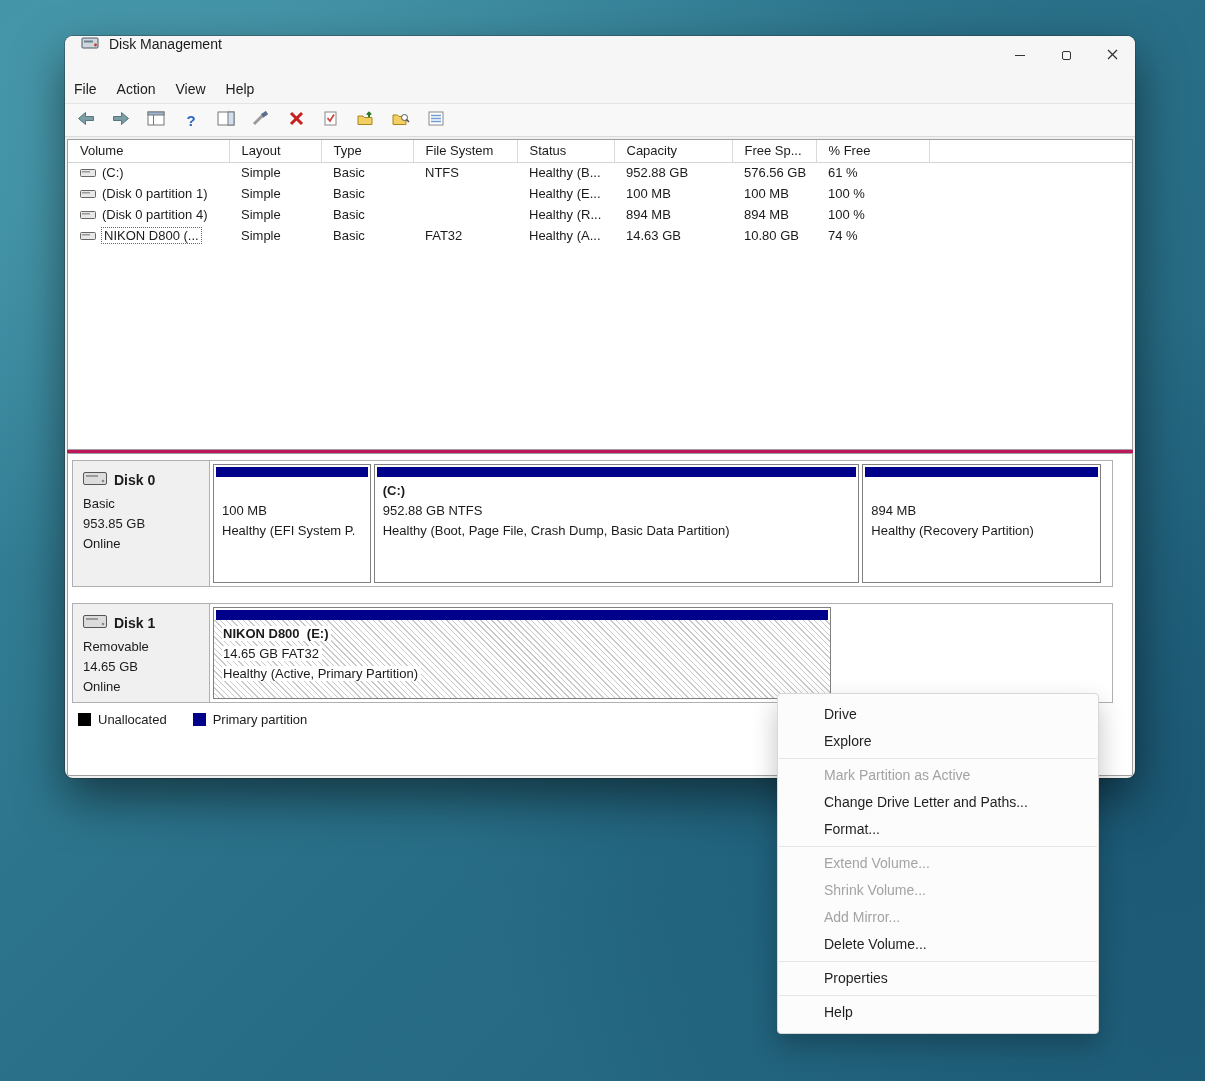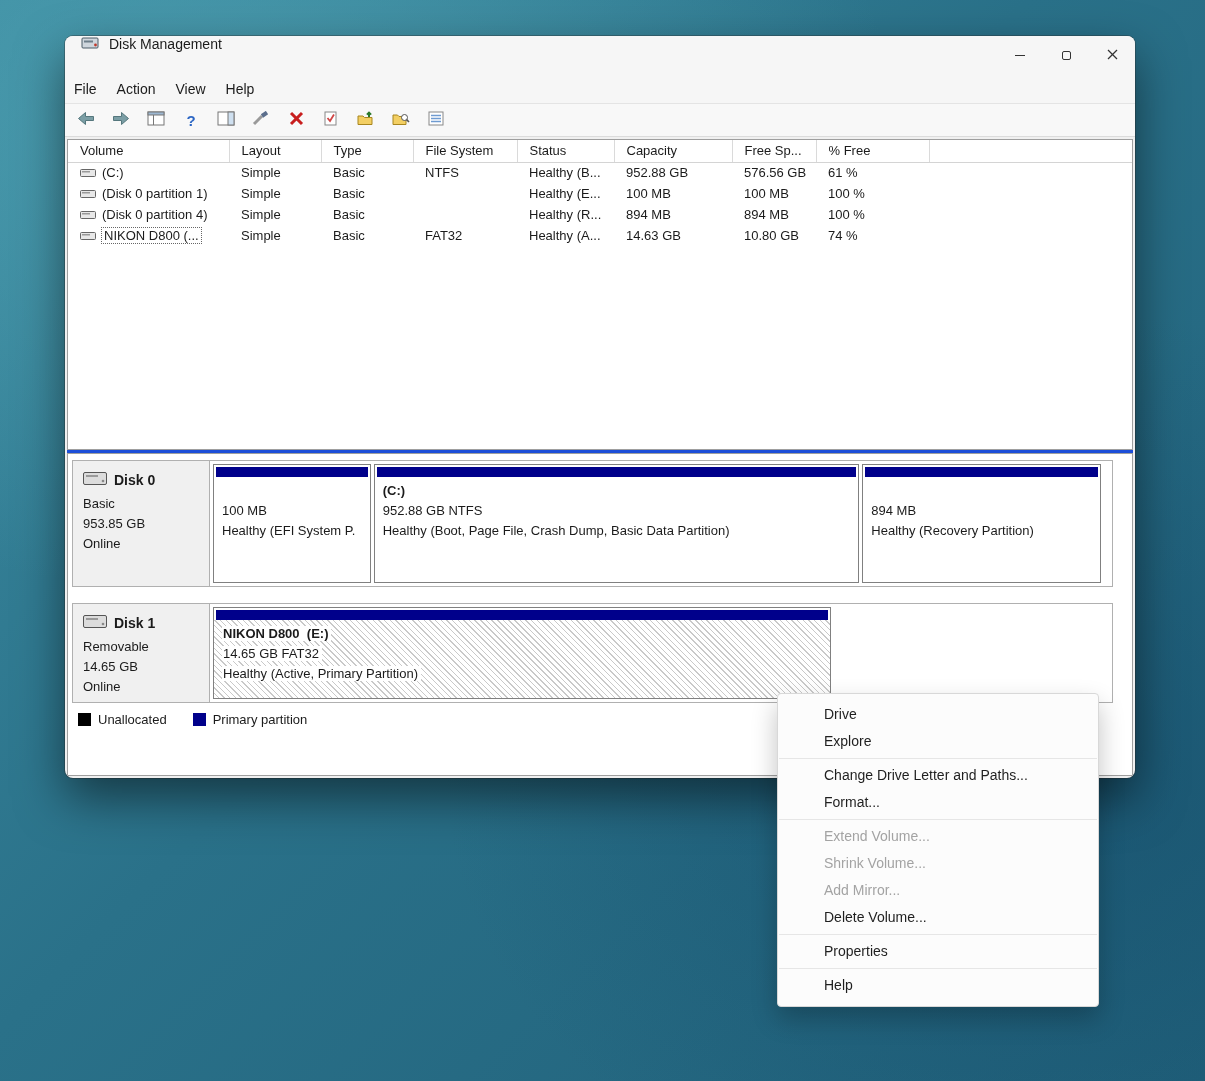--- a/index.html
+++ b/index.html
@@ -34,21 +34,21 @@
   .glyph-max { display:block; width:9px; height:9px; border:1px solid #333; border-radius:2px; }
 
   .menubar { flex:0 0 30px; background:#f6f6f6; border-bottom:1px solid #e4e4e4;
              display:flex; align-items:center; gap:2px; font-size:14px; }
   .menu-item { padding:3px 9px; border-radius:3px; }
 
   .toolbar { flex:0 0 33px; background:#f8f8f8; border-bottom:1px solid #dcdcdc;
              display:flex; align-items:center; padding-left:8px; gap:9px; }
   .tb-btn { width:26px; height:24px; display:flex; align-items:center; justify-content:center; border-radius:3px; }
 
-  .console-body { flex:1; margin:2px; display:flex; flex-direction:column; background:#1d4ed8; min-height:0; }
+  .console-body { flex:1; margin:2px; display:flex; flex-direction:column; background:#be185d; min-height:0; }
 
   
   .list-pane { flex:0 0 311px; background:#fff; border:1px solid #9f9f9f; overflow:hidden; }
   table.lv { width:100%; border-collapse:collapse; table-layout:fixed; }
   table.lv th {
     height:22px; font-weight:400; font-size:13px; text-align:left;
     padding:0 6px 0 12px; border-right:1px solid #dadada; border-bottom:1px solid #d4d4d4;
     white-space:nowrap; overflow:hidden;
   }
   table.lv th.filler { border-right:none; }
@@ -367,20 +367,21 @@
         </div>
 
       </div>
     </div>
   </div>
 
   <div class="context-menu">
     <div class="cm-item" data-enabled="true">Drive</div>
     <div class="cm-item" data-enabled="true">Explore</div>
     <div class="cm-sep"></div>
+    <div class="cm-item" data-enabled="false">Mark Partition as Active</div>
     <div class="cm-item" data-enabled="true">Change Drive Letter and Paths...</div>
     <div class="cm-item" data-enabled="true">Format...</div>
     <div class="cm-sep"></div>
     <div class="cm-item" data-enabled="false">Extend Volume...</div>
     <div class="cm-item" data-enabled="false">Shrink Volume...</div>
     <div class="cm-item" data-enabled="false">Add Mirror...</div>
     <div class="cm-item" data-enabled="true">Delete Volume...</div>
     <div class="cm-sep"></div>
     <div class="cm-item" data-enabled="true">Properties</div>
     <div class="cm-sep"></div>

